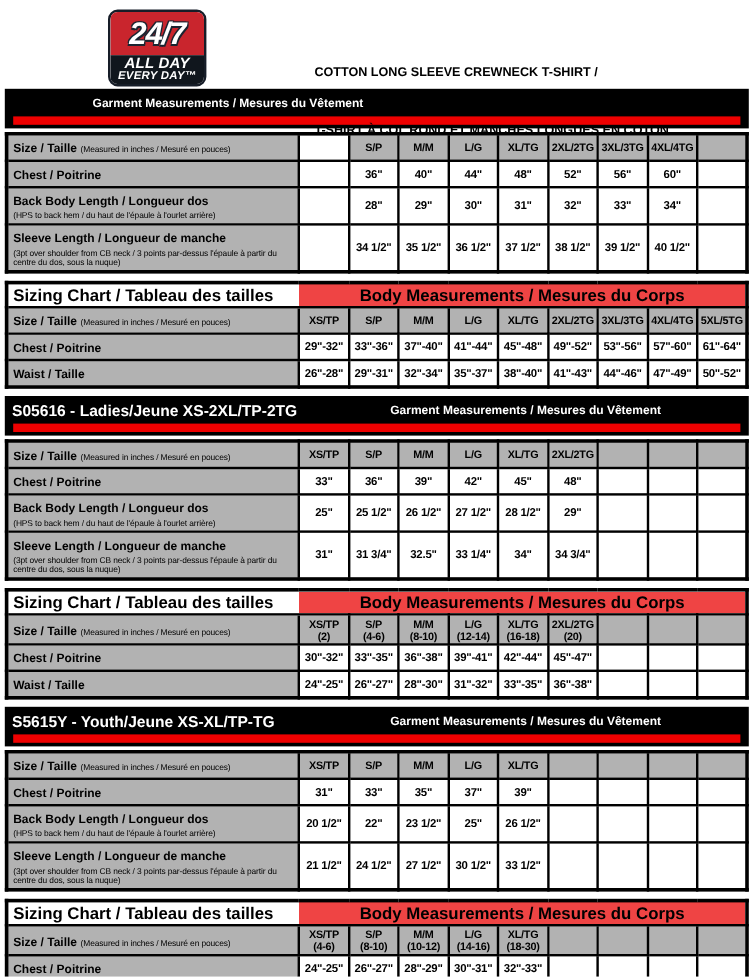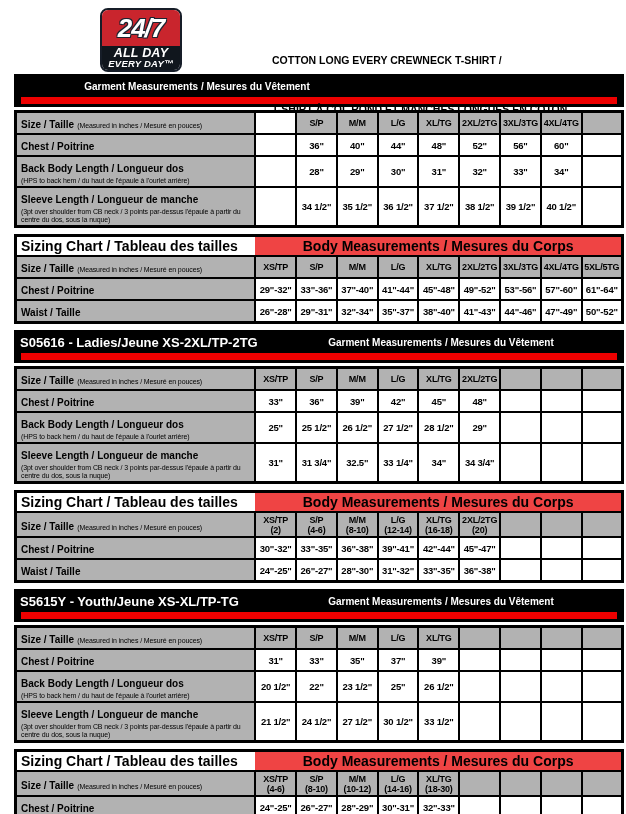--- a/index.html
+++ b/index.html
@@ -4,21 +4,21 @@
 <style>
   :root{
     --red:#ee0000;
     --logo-red:#c9252d;
     --gray:#b2b2b2;
     --ink:#000000;
   }
   *{box-sizing:border-box;margin:0;padding:0;}
   html,body{background:#ffffff;}
   body{width:626px;height:814px;font-family:"Liberation Sans",sans-serif;color:var(--ink);}
-  .page{position:relative;width:626px;height:814px;padding:6px 2px 0 14px;background:#fff;overflow:hidden;}
+  .page{position:relative;width:626px;height:814px;padding:6px 2px 0 4px;background:#fff;overflow:hidden;}
 
   
   .hdr{position:relative;height:64px;margin-bottom:4px;}
   .logo{position:absolute;left:86px;top:2px;width:82px;border:2px solid #161d28;border-radius:8px;overflow:hidden;}
   .logo-top{background:var(--logo-red);color:#fff;height:36px;line-height:36px;text-align:center;
     font-weight:bold;font-style:italic;font-size:26px;letter-spacing:-1px;
     text-shadow:1px 1px 0 #1b2430,-1px -1px 0 #1b2430,1px -1px 0 #1b2430,-1px 1px 0 #1b2430;}
   .logo-bot{background:#10161d;color:#fff;text-align:center;font-weight:bold;font-style:italic;padding:1px 0 2px 0;}
   .logo-bot .l2{font-size:12.5px;line-height:12px;letter-spacing:0.2px;}
   .logo-bot .l3{font-size:9.5px;line-height:9px;letter-spacing:0.2px;}
@@ -65,21 +65,21 @@
 <div class="page">
   <div class="hdr">
     <div class="logo">
       <div class="logo-top">24/7</div>
       <div class="logo-bot">
         <div class="l2">ALL DAY</div>
         <div class="l3">EVERY DAY™</div>
       </div>
     </div>
     <div class="titleblock">
-      <div class="sub">COTTON LONG EVERY CREWNECK T-SHIRT /</div>
+      <div class="sub">COTTON LONG SLEEVE CREWNECK T-SHIRT /</div>
       <div class="sub">T-SHIRT À COL ROND ET MANCHES LONGUES EN COTON</div>
     </div>
   </div>
 
   <div id="sections">
       <div class="section">
         <div class="bar">
           <div class="bar-row">
             <span class="bar-right">Garment Measurements / Mesures du Vêtement</span>
           </div>

